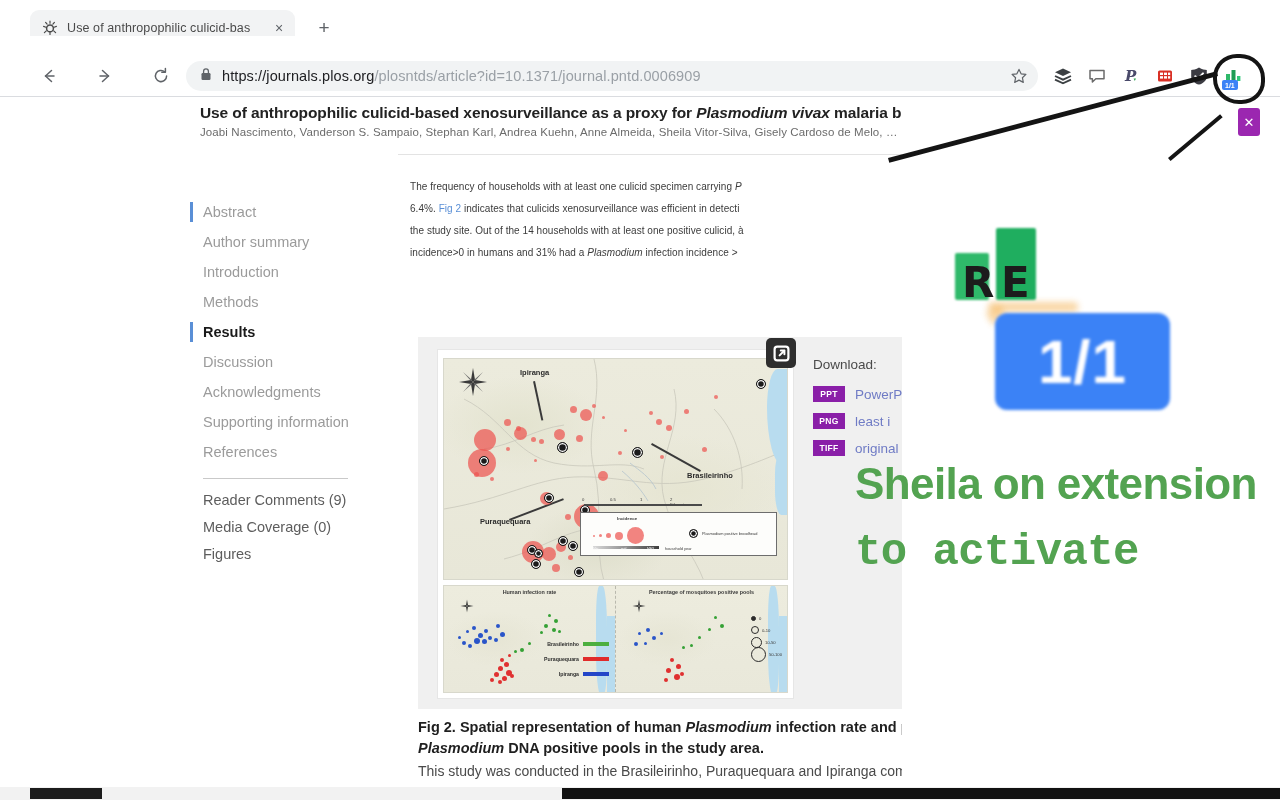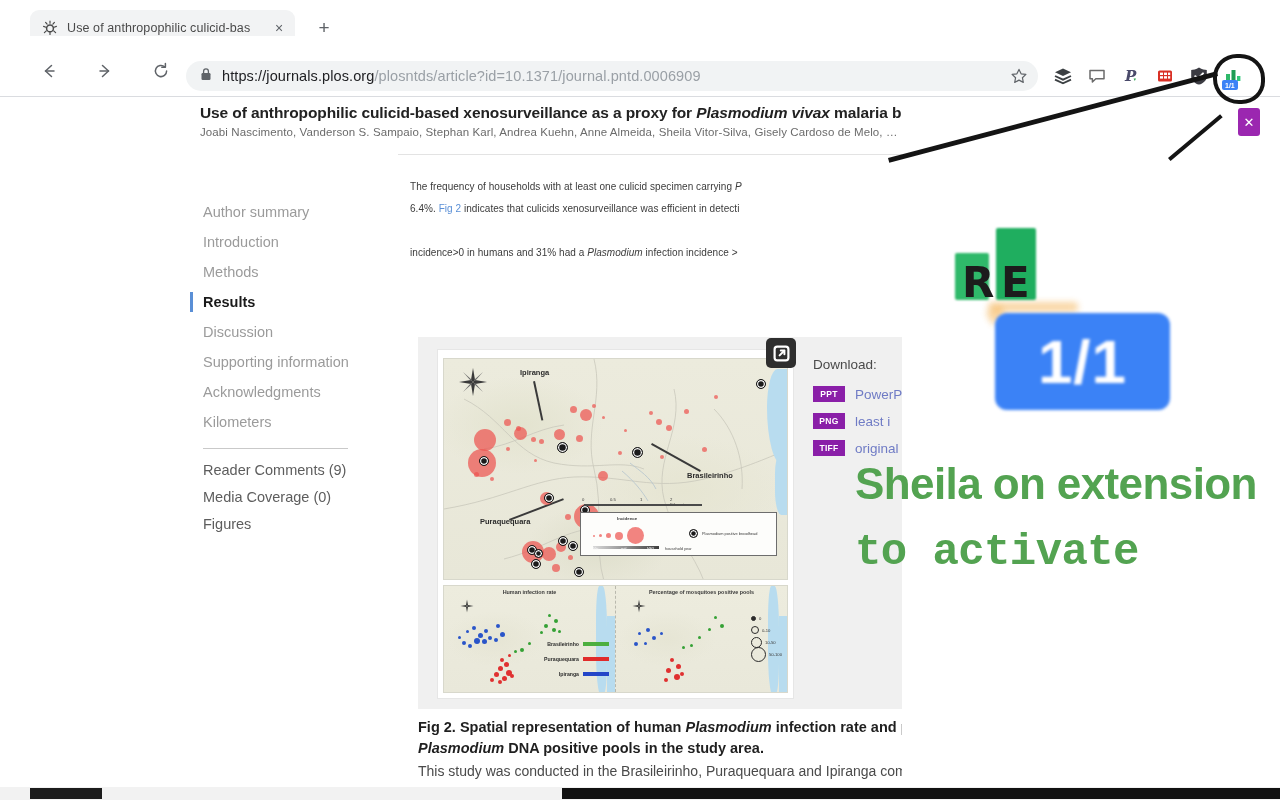--- a/index.html
+++ b/index.html
@@ -97,21 +97,21 @@
   }
 
   
   .toolbar {
     position: absolute;
     left: 0; top: 56px;
     width: 1176px;
     height: 40px;
     background: #ffffff;
     display: flex;
-    align-items: flex-start;
+    align-items: center;
     gap: 20px;
   }
   .navbtn {
     width: 30px; height: 30px;
     margin-left: 6px;
     display: flex;
     align-items: center;
     justify-content: center;
     color: #5f6368;
     cursor: pointer;
@@ -752,39 +752,40 @@
     <div class="art-header">
       <div class="art-title"><span>Use of anthropophilic culicid-based xenosurveillance as a proxy for </span><i>Plasmodium vivax</i><span> malaria burden and trans</span></div>
       <div class="art-authors">Joabi Nascimento,  Vanderson S. Sampaio,  Stephan Karl,  Andrea Kuehn,  Anne Almeida,  Sheila Vitor-Silva,  Gisely Cardoso de Melo,  …</div>
     </div>
 
     <div class="content">
       <div class="grey-strip"></div>
       <div class="left-white" style="top:0;height:633px;left:0;width:398px;background:#fff;z-index:0;"></div>
 
       <div class="sidebar" style="z-index:2">
+        <div class="nav-item accent"><span>Abstract</span></div>
         <div class="nav-item"><span>Author summary</span></div>
         <div class="nav-item"><span>Introduction</span></div>
         <div class="nav-item"><span>Methods</span></div>
         <div class="nav-item accent active"><span>Results</span></div>
         <div class="nav-item"><span>Discussion</span></div>
+        <div class="nav-item"><span>Acknowledgments</span></div>
         <div class="nav-item"><span>Supporting information</span></div>
-        <div class="nav-item"><span>Acknowledgments</span></div>
-        <div class="nav-item"><span>Kilometers</span></div>
+        <div class="nav-item"><span>References</span></div>
         <div class="nav-div"></div>
         <div class="nav-item sub"><span>Reader Comments (9)</span></div>
         <div class="nav-item sub"><span>Media Coverage (0)</span></div>
         <div class="nav-item sub"><span>Figures</span></div>
       </div>
 
       <div class="body-col">
         <div class="para">
           <span>The frequency of households with at least one culicid specimen carrying </span><i>P</i><br>
           <span>6.4%. </span><a href="#">Fig 2</a><span> indicates that culicids xenosurveillance was efficient in detecti</span><br>
-          <br>
+          <span>the study site. Out of the 14 households with at least one positive culicid, à</span><br>
           <span>incidence&gt;0 in humans and 31% had a </span><i>Plasmodium</i><span> infection incidence &gt;</span>
         </div>
       </div>
 
       <div class="figure-block">
         <div class="fig-inner">
           <div class="fig-white"></div>
 
           <div class="expand-btn">
             <svg width="17" height="17" viewBox="0 0 17 17">

